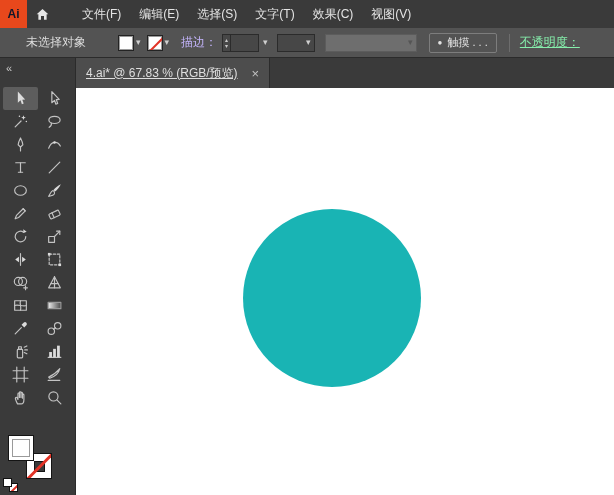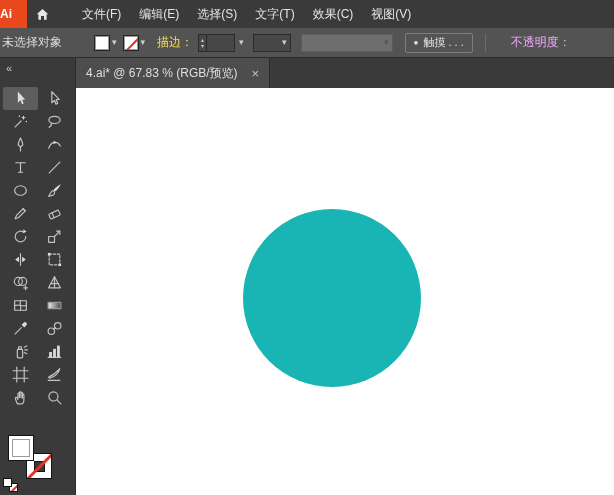--- a/index.html
+++ b/index.html
@@ -4,47 +4,47 @@
 <style>
   * { box-sizing: border-box; }
   html,body { margin:0; padding:0; }
   body {
     width:614px; height:495px; position:relative; overflow:hidden;
     background:#3a3a3a;
     font-family:"Liberation Sans","DejaVu Sans",sans-serif;
   }
   
   .menubar { position:absolute; left:0; top:0; width:614px; height:28px; background:#3a3a3a; display:flex; align-items:center; }
-  .logo { width:27px; height:28px; display:flex; align-items:center; color:#ffffff; font-weight:bold; font-size:12px; }
+  .logo { width:27px; height:28px; display:flex; align-items:center; justify-content:center; color:#0f172a; font-weight:bold; font-size:12px; }
   .home { width:30px; height:28px; display:flex; align-items:center; justify-content:center; cursor:pointer; }
   .menu-items { display:flex; margin-left:16px; }
   .menu-item { color:#e4e4e4; font-size:12px; line-height:28px; padding:4px 9px; cursor:default; white-space:nowrap; }
   
   .controlbar { position:absolute; left:0; top:28px; width:614px; height:30px; background:#535353; border-bottom:1px solid #2b2b2b; display:flex; align-items:center; }
-  .status { color:#dcdcdc; font-size:12px; margin-left:2px; width:86px; white-space:nowrap; }
+  .status { color:#dcdcdc; font-size:12px; margin-left:26px; width:86px; white-space:nowrap; }
   .swatch-group { display:flex; align-items:center; margin-left:6px; }
   .swatch { width:16px; height:16px; background:#fff; border:1px solid #232323; box-shadow:inset 0 0 0 1px #9a9a9a; position:relative; overflow:hidden; }
   .red-slash { position:absolute; left:-4px; top:7px; width:26px; height:2px; background:#e23326; transform:rotate(-45deg); }
   .chev { color:#cfcfcf; font-size:9px; margin-left:2px; line-height:1; }
-  .cb-label { color:#fde047; font-size:12px; margin-left:12px; white-space:nowrap; }
+  .cb-label { color:#c4b5fd; font-size:12px; margin-left:12px; white-space:nowrap; }
   .stepper { display:flex; align-items:center; margin-left:5px; }
   .spin { display:flex; flex-direction:column; justify-content:center; font-size:6px; color:#c8c8c8; line-height:6px; background:#474747; border:1px solid #2b2b2b; height:18px; padding:0 2px; }
   .stepper-box { width:28px; height:18px; background:#474747; border:1px solid #2b2b2b; border-left:none; }
   .dropdown { height:18px; border:1px solid #2b2b2b; background:#474747; display:flex; align-items:center; justify-content:flex-end; padding-right:3px; }
   .small-dd { width:38px; margin-left:9px; }
   .disabled-dd { width:92px; margin-left:10px; background:#6e6e6e; border-color:#5c5c5c; }
   .disabled-dd .chev { color:#555; }
   .touch-btn { margin-left:12px; height:20px; background:transparent; border:1px solid #7d7d7d; border-radius:2px; color:#e2e2e2; font-size:11px; display:flex; align-items:center; gap:5px; padding:0 8px; font-family:inherit; cursor:pointer; white-space:nowrap; }
   .bullet { font-size:8px; line-height:1; }
   .vsep { width:1px; height:18px; background:#6d6d6d; margin-left:12px; }
-  .opacity { color:#f0abfc; font-size:12px; margin-left:25px; white-space:nowrap; }
+  .opacity { color:#86efac; font-size:12px; margin-left:10px; text-decoration:underline; white-space:nowrap; }
   
   .tabbar { position:absolute; left:76px; top:58px; right:0; height:30px; background:#3a3a3a; display:flex; }
   .tab { background:#4d4d4d; height:30px; display:flex; align-items:center; gap:14px; padding:0 10px; border-right:1px solid #2b2b2b; }
-  .tab-title { color:#dedede; font-size:12px; white-space:nowrap; }
+  .tab-title { color:#dedede; font-size:12px; white-space:nowrap;text-decoration:underline; }
   .tab-close { color:#c2c2c2; font-size:13px; cursor:pointer; line-height:1; }
   
   .toolpanel { position:absolute; left:0; top:58px; width:76px; bottom:0; background:#3a3a3a; border-right:1px solid #2b2b2b; }
   .panel-head { height:26px; position:relative; }
   .collapse { position:absolute; left:6px; top:4px; color:#c9c9c9; font-size:11px; cursor:pointer; }
   .tool-grid { display:grid; grid-template-columns:repeat(2,1fr); padding:3px 3px 0 3px; }
   .tool { height:23px; display:flex; align-items:center; justify-content:center; border-radius:2px; cursor:pointer; }
   .tool-active { background:#5d5d5d; }
   .tool-icon { display:flex; }
   .fill-stroke { position:absolute; left:8px; bottom:16px; width:46px; height:44px; }

